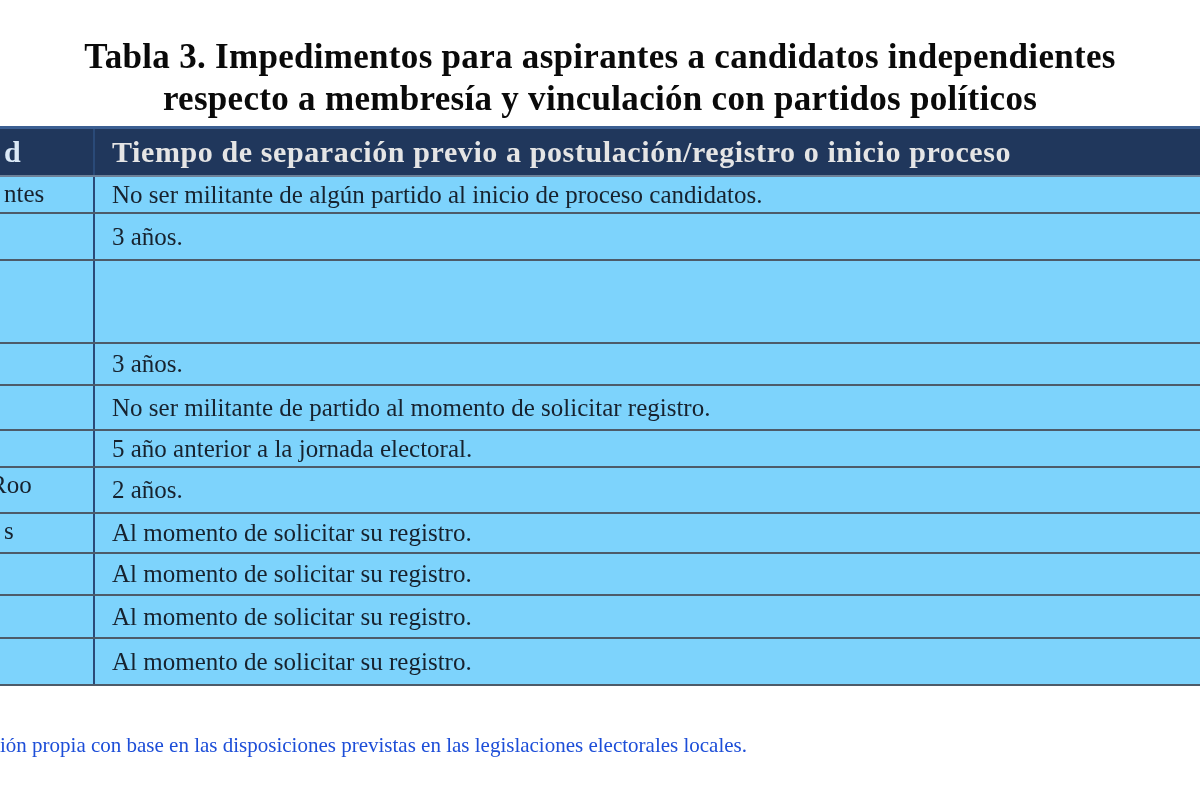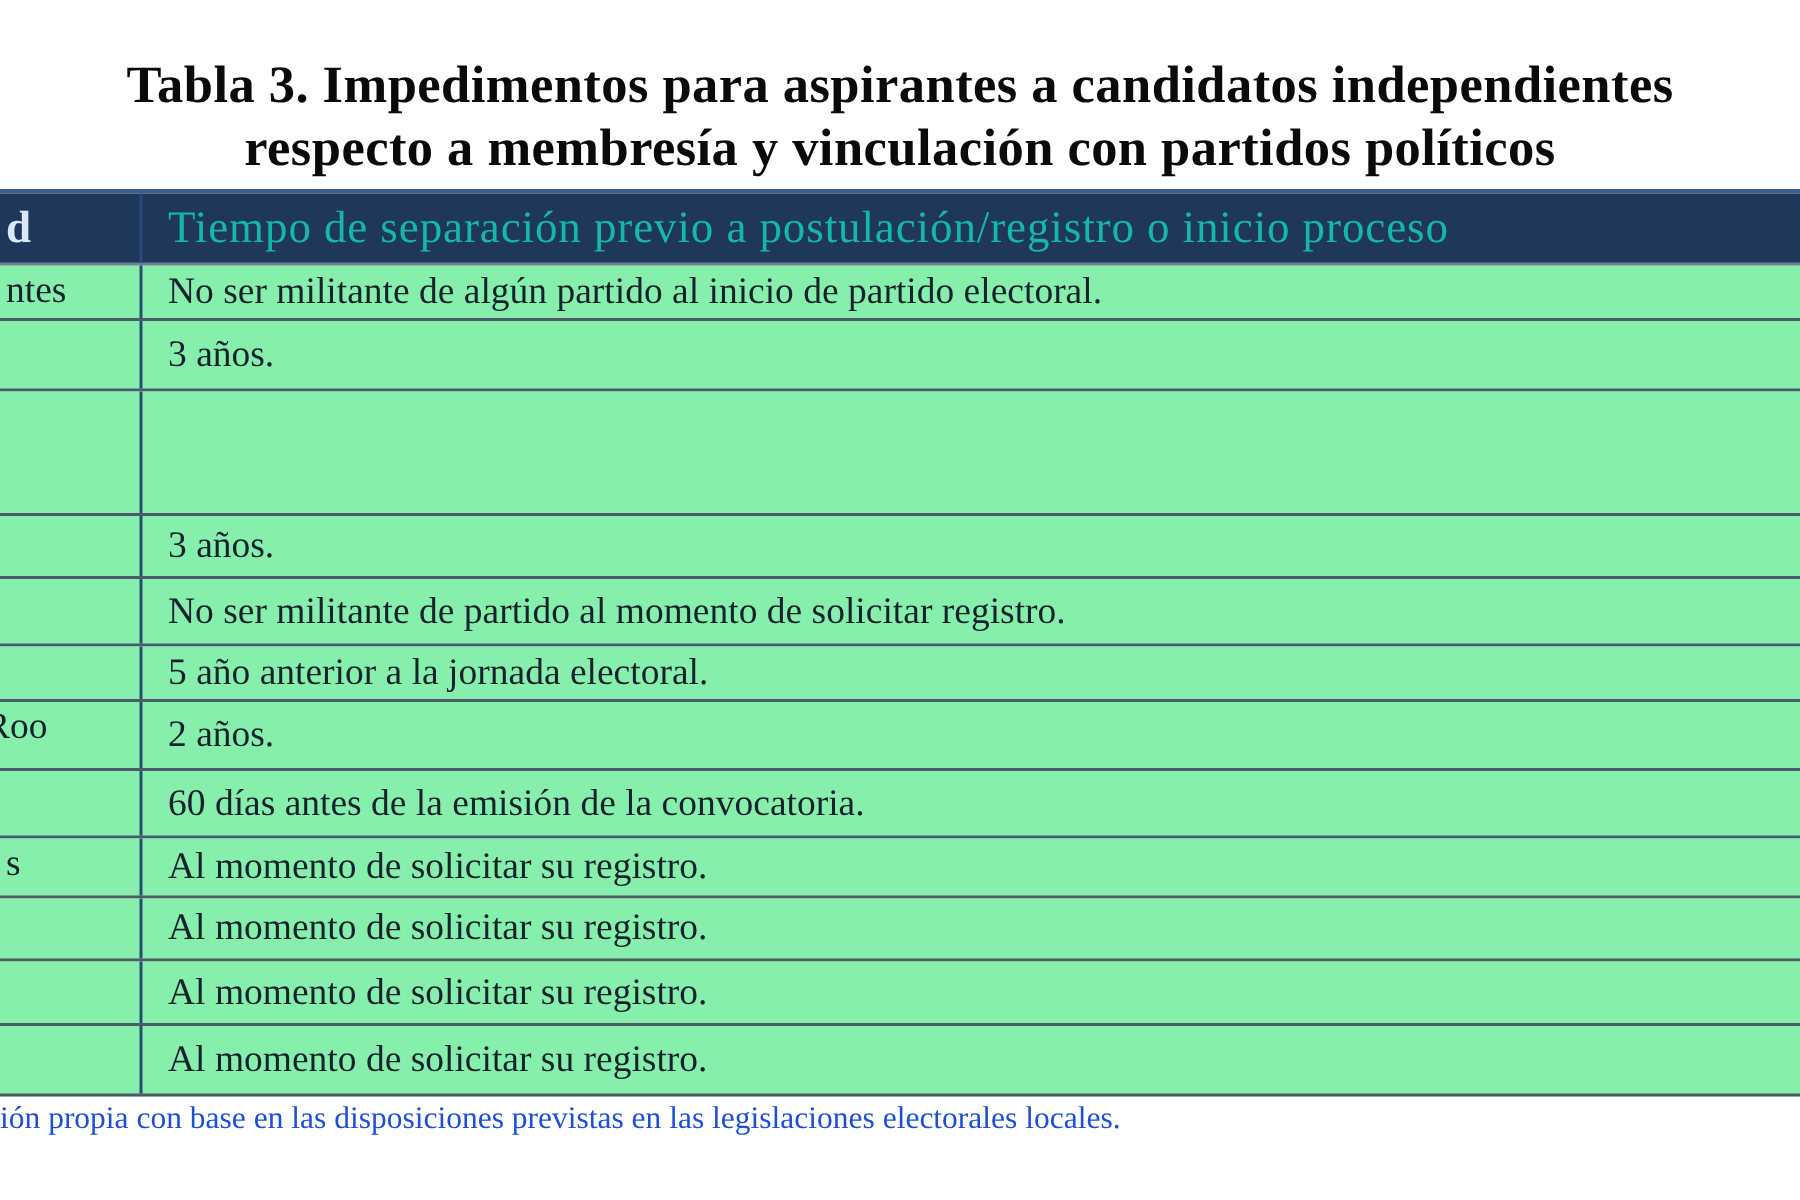--- a/index.html
+++ b/index.html
@@ -32,21 +32,21 @@
   }
   .doc-table {
     position: absolute;
     top: 126px;
     left: 0;
     width: 1200px;
     border-top: 3px solid #3c5f92;
   }
   .trow {
     display: flex;
-    background: #86efac;
+    background: #7dd3fc;
     border-bottom: 2px solid #4d5b69;
     box-sizing: border-box;
   }
   .trow.header {
     background: #20375c;
     border-bottom: 2px solid #6d8097;
   }
   .cell-left {
     flex: 0 0 95px;
     width: 95px;
@@ -76,22 +76,22 @@
     flex-direction: column;
     justify-content: center;
     padding-left: 17px;
     box-sizing: border-box;
     font-size: 25px;
     line-height: 36px;
     color: #17222e;
     white-space: nowrap;
   }
   .trow.header .cell-right {
-    color: #14b8a6;
-    font-weight: normal;
+    color: #e5e5e5;
+    font-weight: bold;
     font-size: 30px;
     letter-spacing: 0.6px;
     justify-content: center;
     border-radius: 13px;
   }
   .source-note {
     position: absolute;
     top: 733px;
     left: 0;
     width: 1200px;
@@ -121,21 +121,21 @@
       <div class="cell-right">
         <span>Tiempo de separación previo a postulación/registro o inicio proceso</span>
       </div>
     </div>
 
     <div class="trow" style="height:37px">
       <div class="cell-left">
         <span class="frag">ntes</span>
       </div>
       <div class="cell-right">
-        <span>No ser militante de algún partido al inicio de partido electoral.</span>
+        <span>No ser militante de algún partido al inicio de proceso candidatos.</span>
       </div>
     </div>
 
     <div class="trow" style="height:47px">
       <div class="cell-left">
         <span class="frag"></span>
       </div>
       <div class="cell-right">
         <span>3 años.</span>
       </div>
@@ -176,28 +176,20 @@
 
     <div class="trow" style="height:46px">
       <div class="cell-left">
         <span class="frag clip-half">Roo</span>
       </div>
       <div class="cell-right">
         <span>2 años.</span>
       </div>
     </div>
 
-    <div class="trow" style="height:45px">
-      <div class="cell-left">
-        <span class="frag"></span>
-      </div>
-      <div class="cell-right">
-        <span>60 días antes de la emisión de la convocatoria.</span>
-      </div>
-    </div>
 
     <div class="trow" style="height:40px">
       <div class="cell-left">
         <span class="frag">s</span>
       </div>
       <div class="cell-right">
         <span>Al momento de solicitar su registro.</span>
       </div>
     </div>
 

